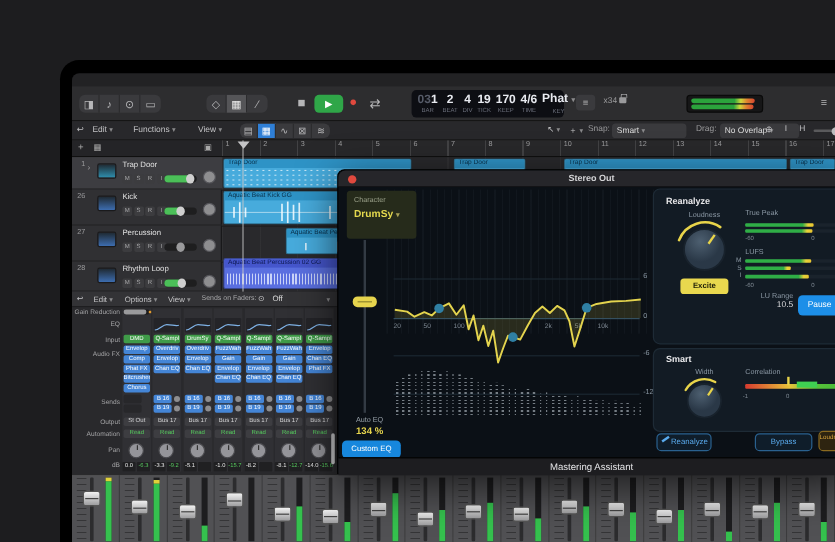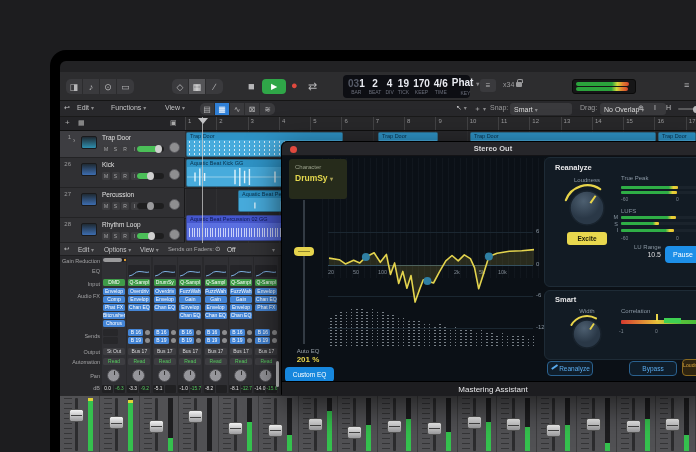--- a/index.html
+++ b/index.html
@@ -689,21 +689,21 @@
       <div class="pstripes"></div>
 
       <div class="charbox">
         <div class="charlbl">Character</div>
         <div class="charval"><span>DrumSy</span> <span class="chev" style="color:#a8a055;">▾</span></div>
       </div>
 
       <div class="vslider-track"></div>
       <div class="vslider-handle"></div>
       <div class="autoeq-l">Auto EQ</div>
-      <div class="autoeq-v">201 %</div>
+      <div class="autoeq-v">134 %</div>
       <div class="customeq">Custom EQ</div>
 
       <div class="graph">
           <div class="gline" style="top: 70px;"></div>
           <div class="dblbl" style="top: 66px;">6</div>
           <div class="gline zero" style="top: 103px;"></div>
           <div class="dblbl" style="top: 99px;">0</div>
           <div class="gline" style="top: 134px;"></div>
           <div class="dblbl" style="top: 130px;">-6</div>
           <div class="gline" style="top: 166px;"></div>

